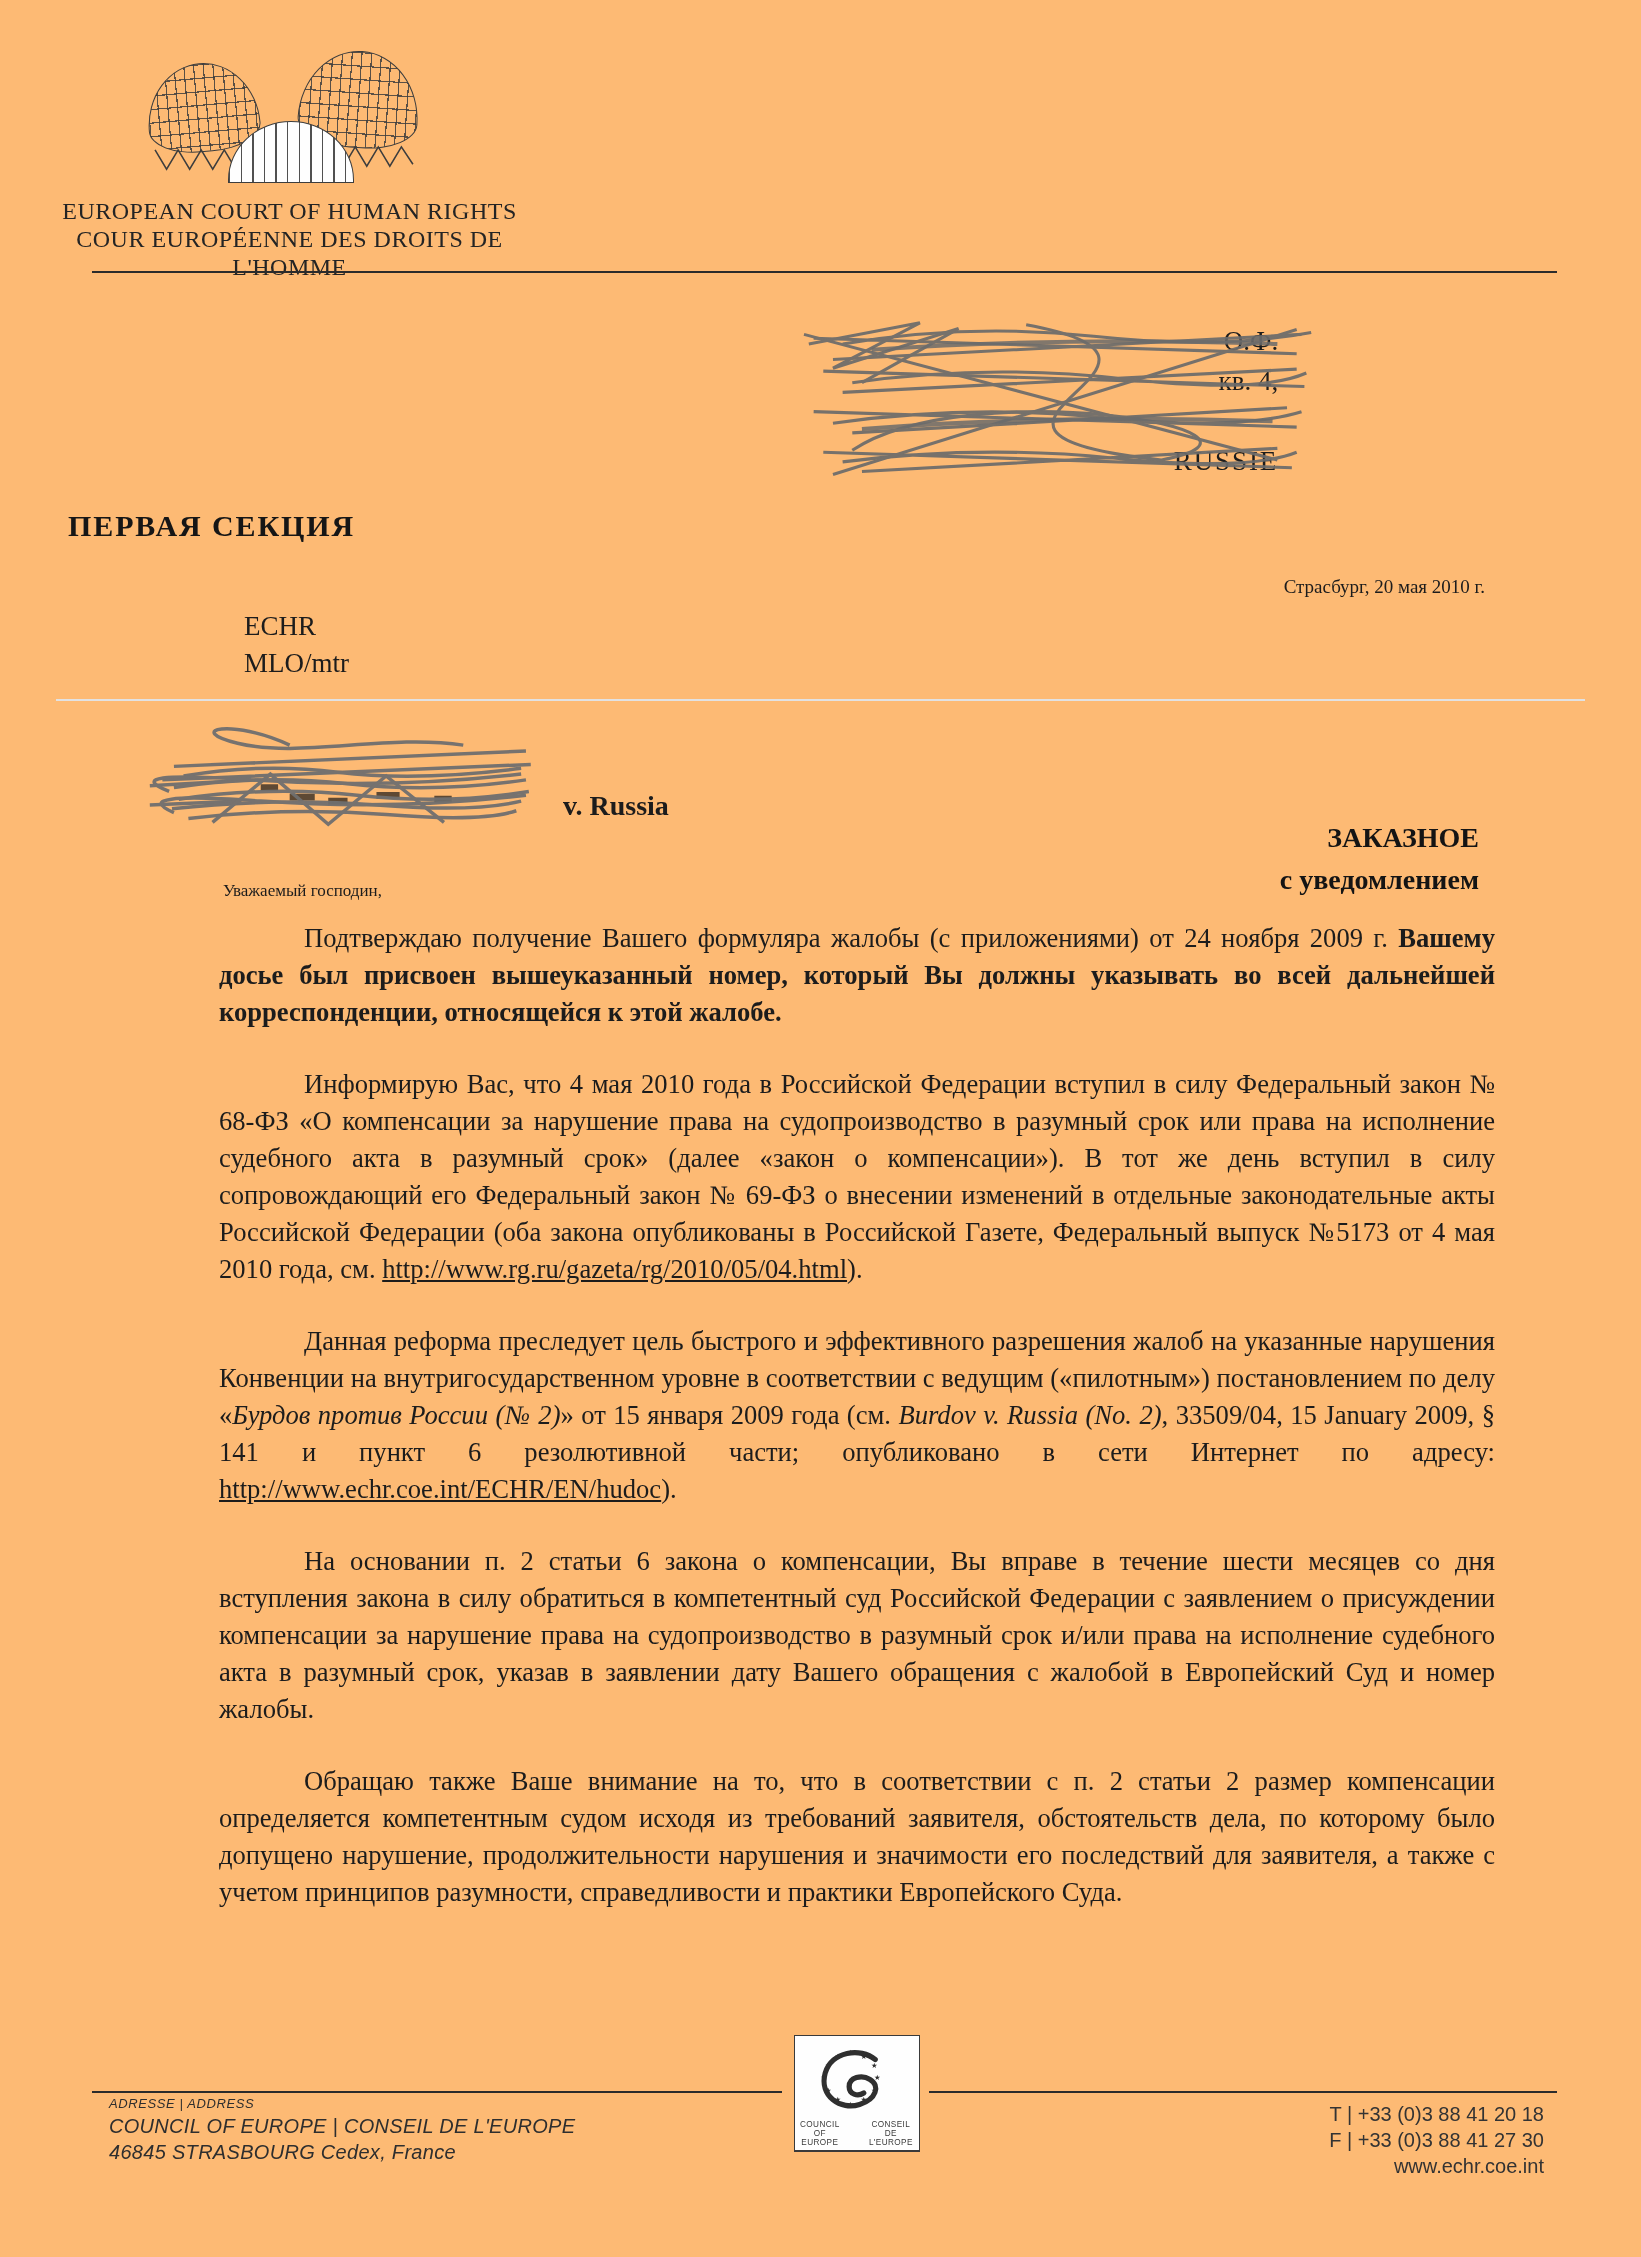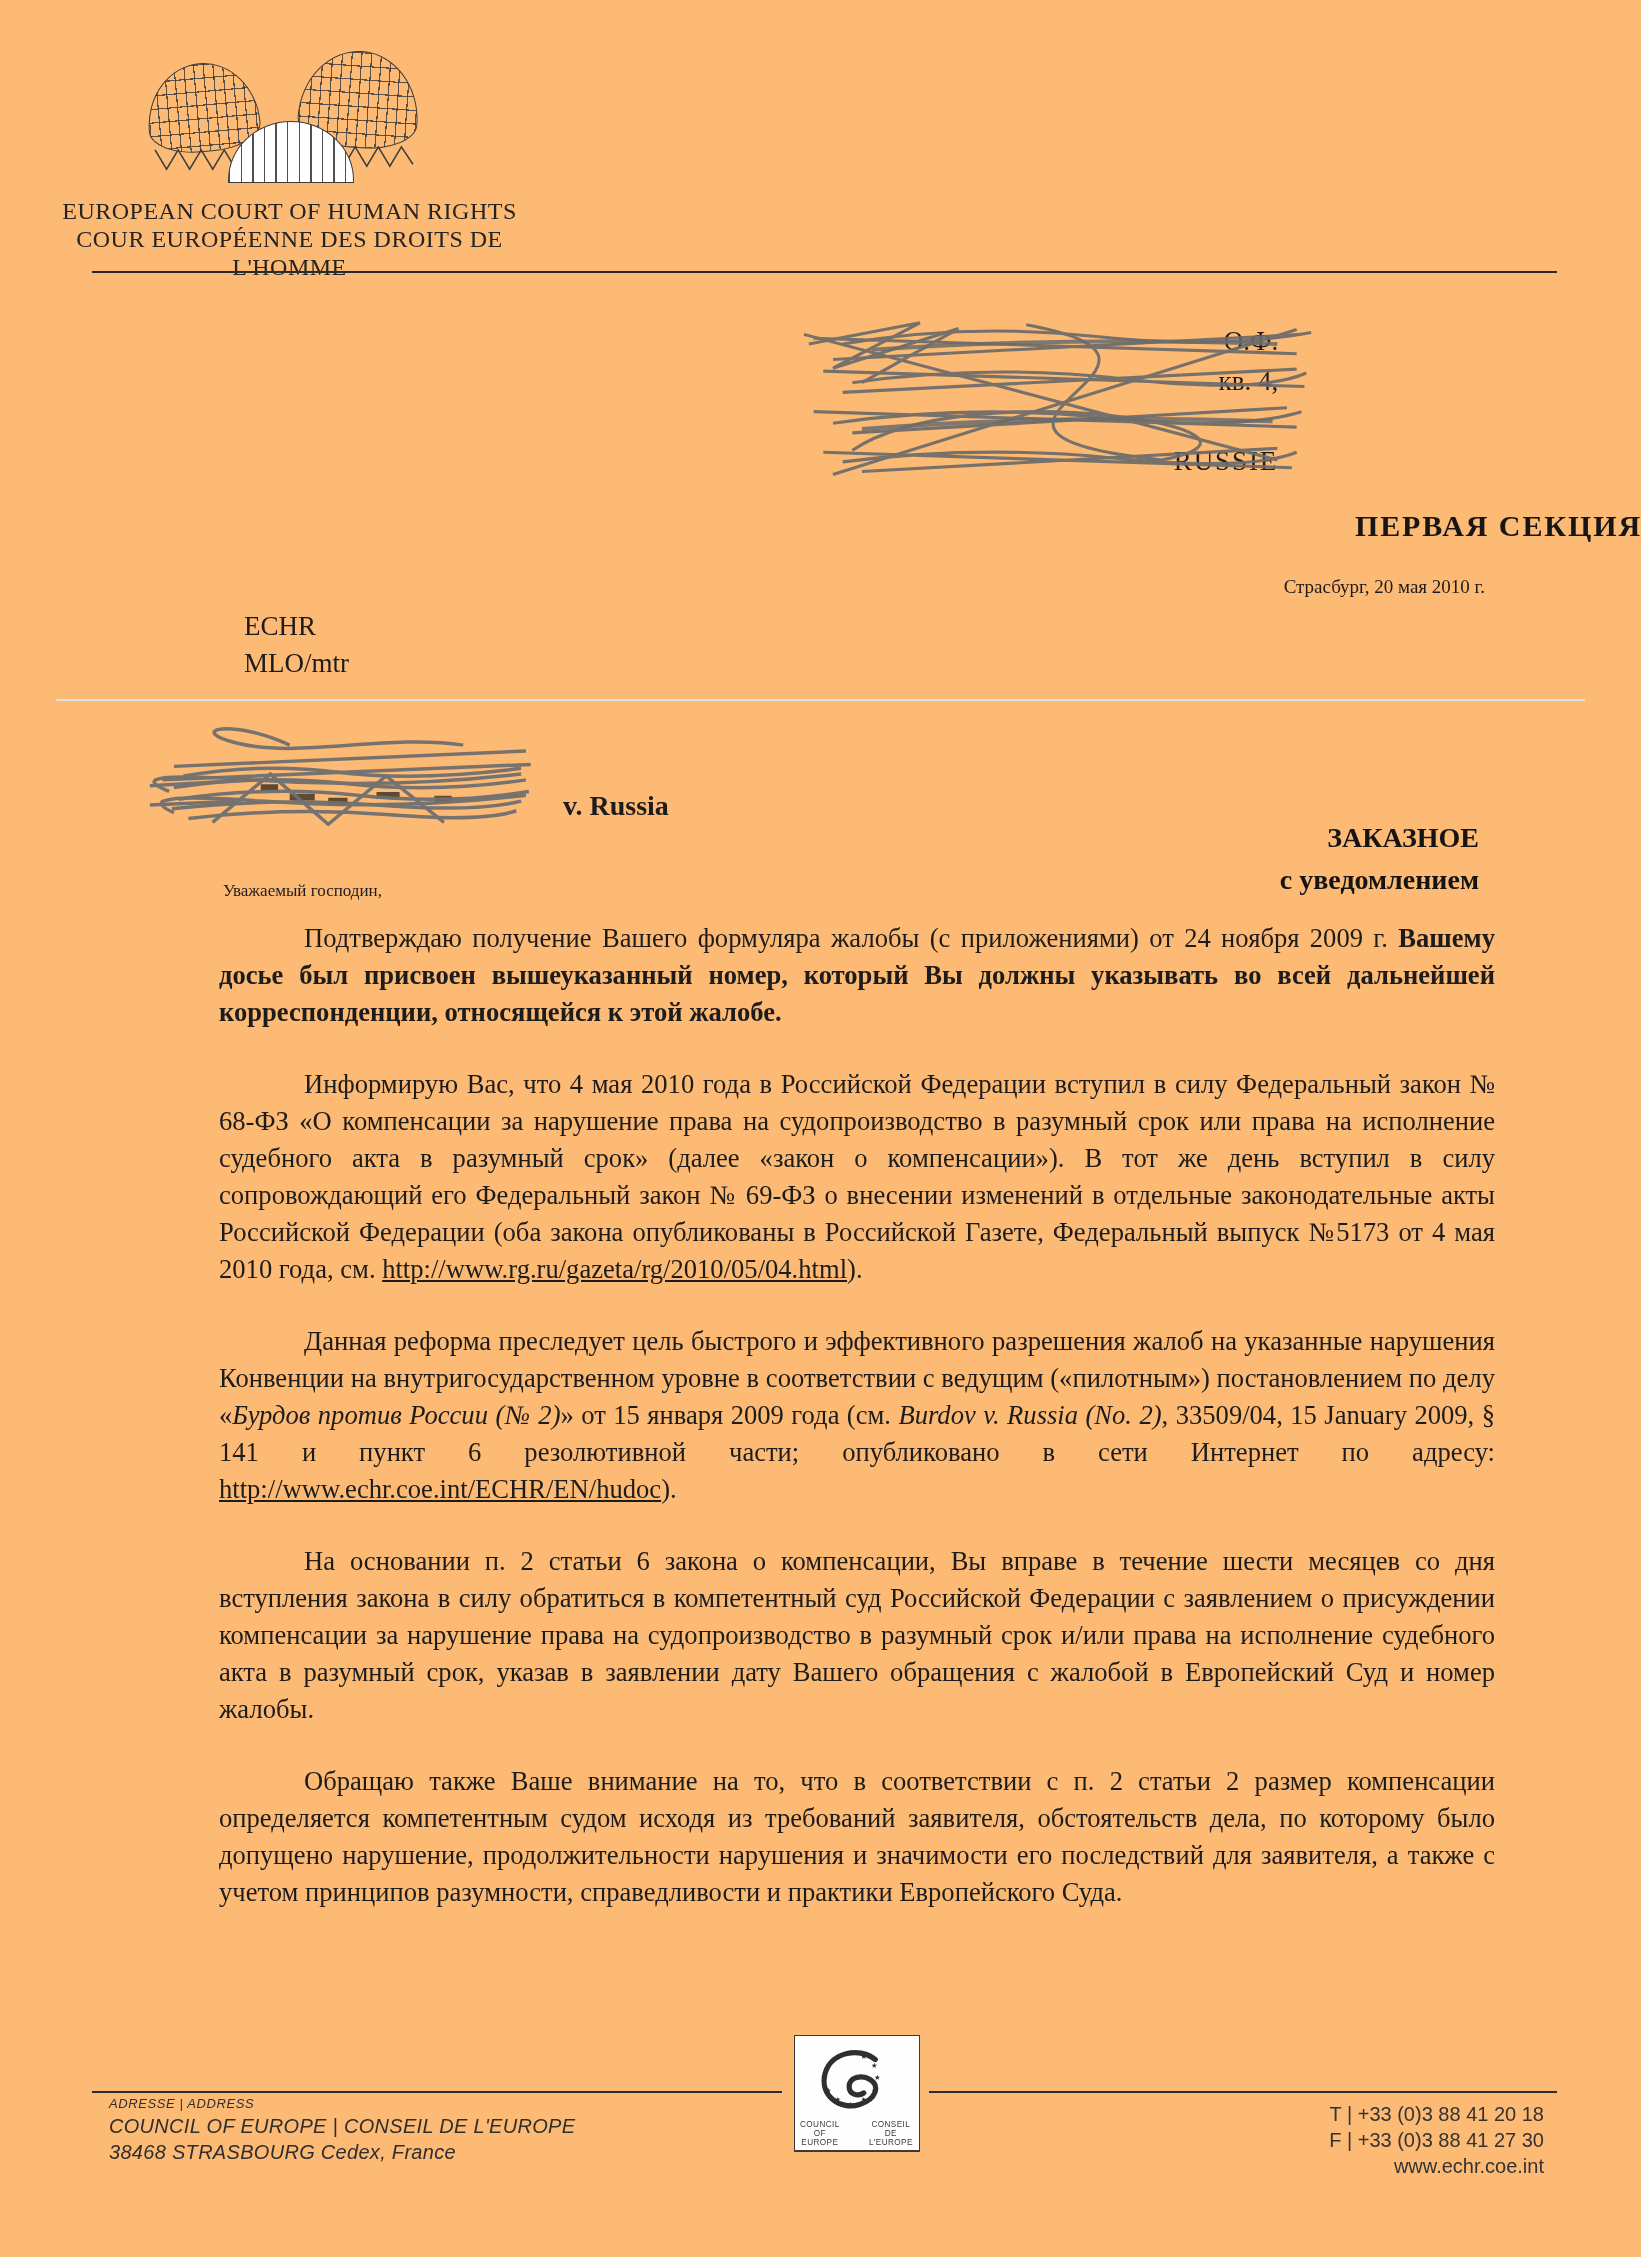--- a/index.html
+++ b/index.html
@@ -28,21 +28,21 @@
   .lh-text{position:absolute;left:58px;top:197px;width:463px;text-align:center;
     font-size:24px;line-height:28px;letter-spacing:0.5px;color:#242424;}
   .rule{position:absolute;background:#2b2b2b;}
   .top-rule{left:92px;top:271px;width:1465px;height:1.9px;}
   .faint-line{position:absolute;left:56px;top:699px;width:1529px;height:1.9px;background:#e2e2e2;}
   
   .recipient{position:absolute;left:821px;top:321px;width:463px;}
   .r-line{height:40px;line-height:40px;text-align:right;font-size:27px;padding-right:5.8px;}
   .scribble{position:absolute;pointer-events:none;}
   .scr-addr{left:-46px;top:-5.8px;}
-  .section-heading{position:absolute;left:68px;top:509px;width:1574px;text-align:right;
+  .section-heading{position:absolute;left:68px;top:509px;width:1574px;text-align:left;
     font-weight:bold;font-size:30px;letter-spacing:1.9px;color:#161616;}
   .refblock{position:absolute;left:244px;top:608px;font-size:27px;line-height:37px;}
   .dateline{position:absolute;right:156px;top:576px;font-size:19px;}
   .caseblock{position:absolute;left:145px;top:716px;width:579px;height:121px;}
   .case-visible{position:absolute;left:418px;top:74px;font-weight:bold;font-size:28px;}
   .mail-notice{position:absolute;right:162px;top:817px;text-align:right;
     font-weight:bold;font-size:28px;line-height:42px;color:#141414;}
   
   .body{position:absolute;left:219px;top:881px;width:1276px;}
   .salutation{font-size:17px;margin:0 0 19.3px 3.9px;}
@@ -156,21 +156,21 @@
 
     <p>Обращаю также Ваше внимание на то, что в соответствии с п. 2 статьи 2 размер компенсации определяется компетентным судом исходя из требований заявителя, обстоятельств дела, по которому было допущено нарушение, продолжительности нарушения и значимости его последствий для заявителя, а также с учетом принципов разумности, справедливости и практики Европейского Суда.</p>
   </div>
 
   <div class="rule f-rule-left"></div>
   <div class="rule f-rule-right"></div>
 
   <div class="f-addr">
     <div class="small">ADRESSE | ADDRESS</div>
     <div class="big">COUNCIL OF EUROPE | CONSEIL DE L'EUROPE</div>
-    <div class="big">38468 STRASBOURG Cedex, France</div>
+    <div class="big">46845 STRASBOURG Cedex, France</div>
   </div>
 
   <div class="coe-box">
     <svg width="97" height="73" viewBox="0 0 90 70">
       <path d="M62,14 C48,2 20,6 14,27 C8,49 29,63 47,57 C63,52 67,39 57,33 C49,28 37,31 37,40 C37,47 45,50 51,46" stroke="#2f2f2f" stroke-width="5" fill="none" stroke-linecap="round"></path>
       <g fill="#2f2f2f" font-size="7" text-anchor="middle" font-family="DejaVu Sans, sans-serif">
         <text x="38" y="10">★</text>
           <text x="51" y="13">★</text>
           <text x="61" y="22">★</text>
         <text x="64" y="34">★</text>

